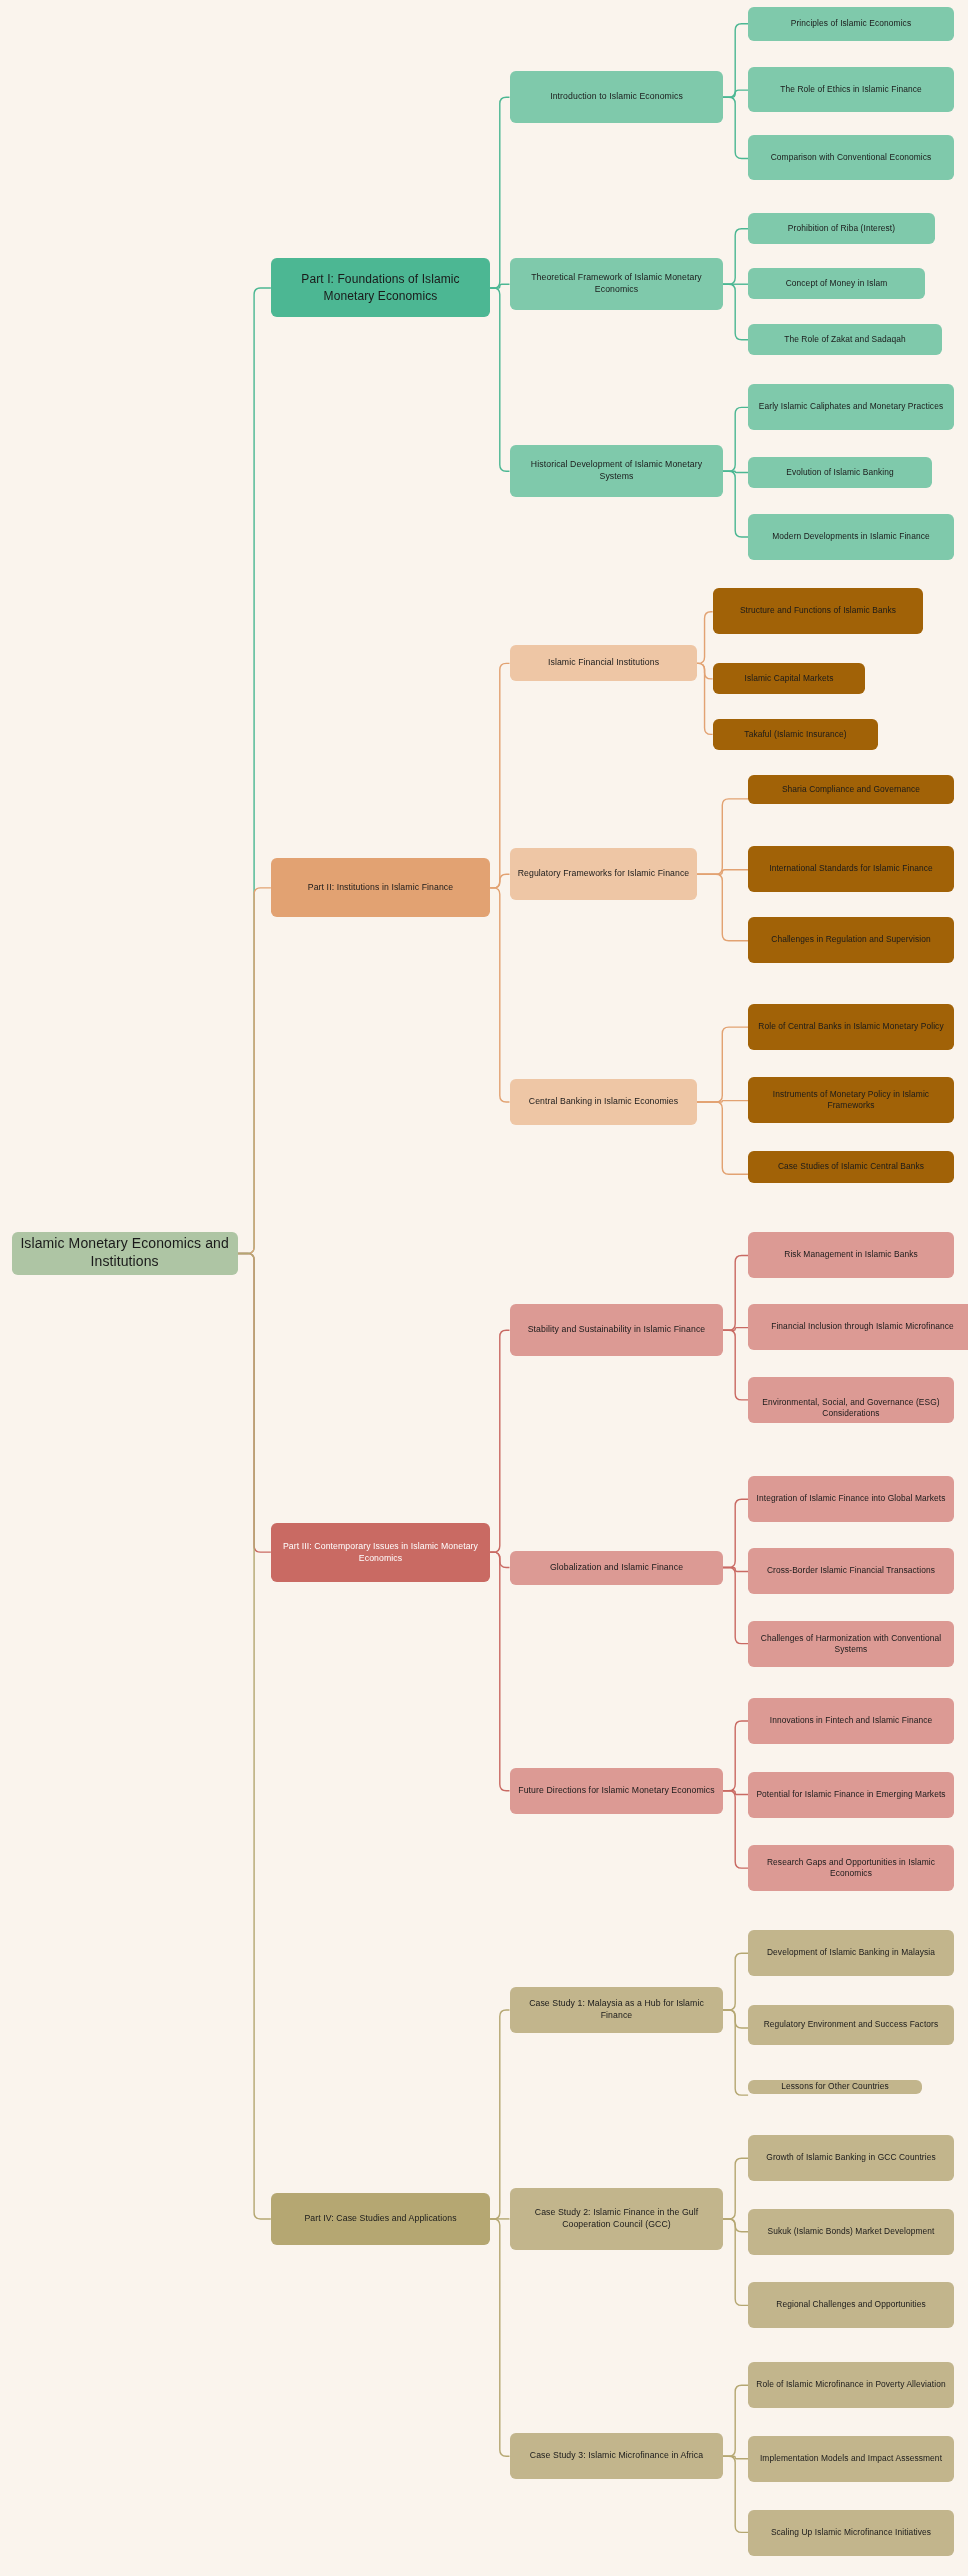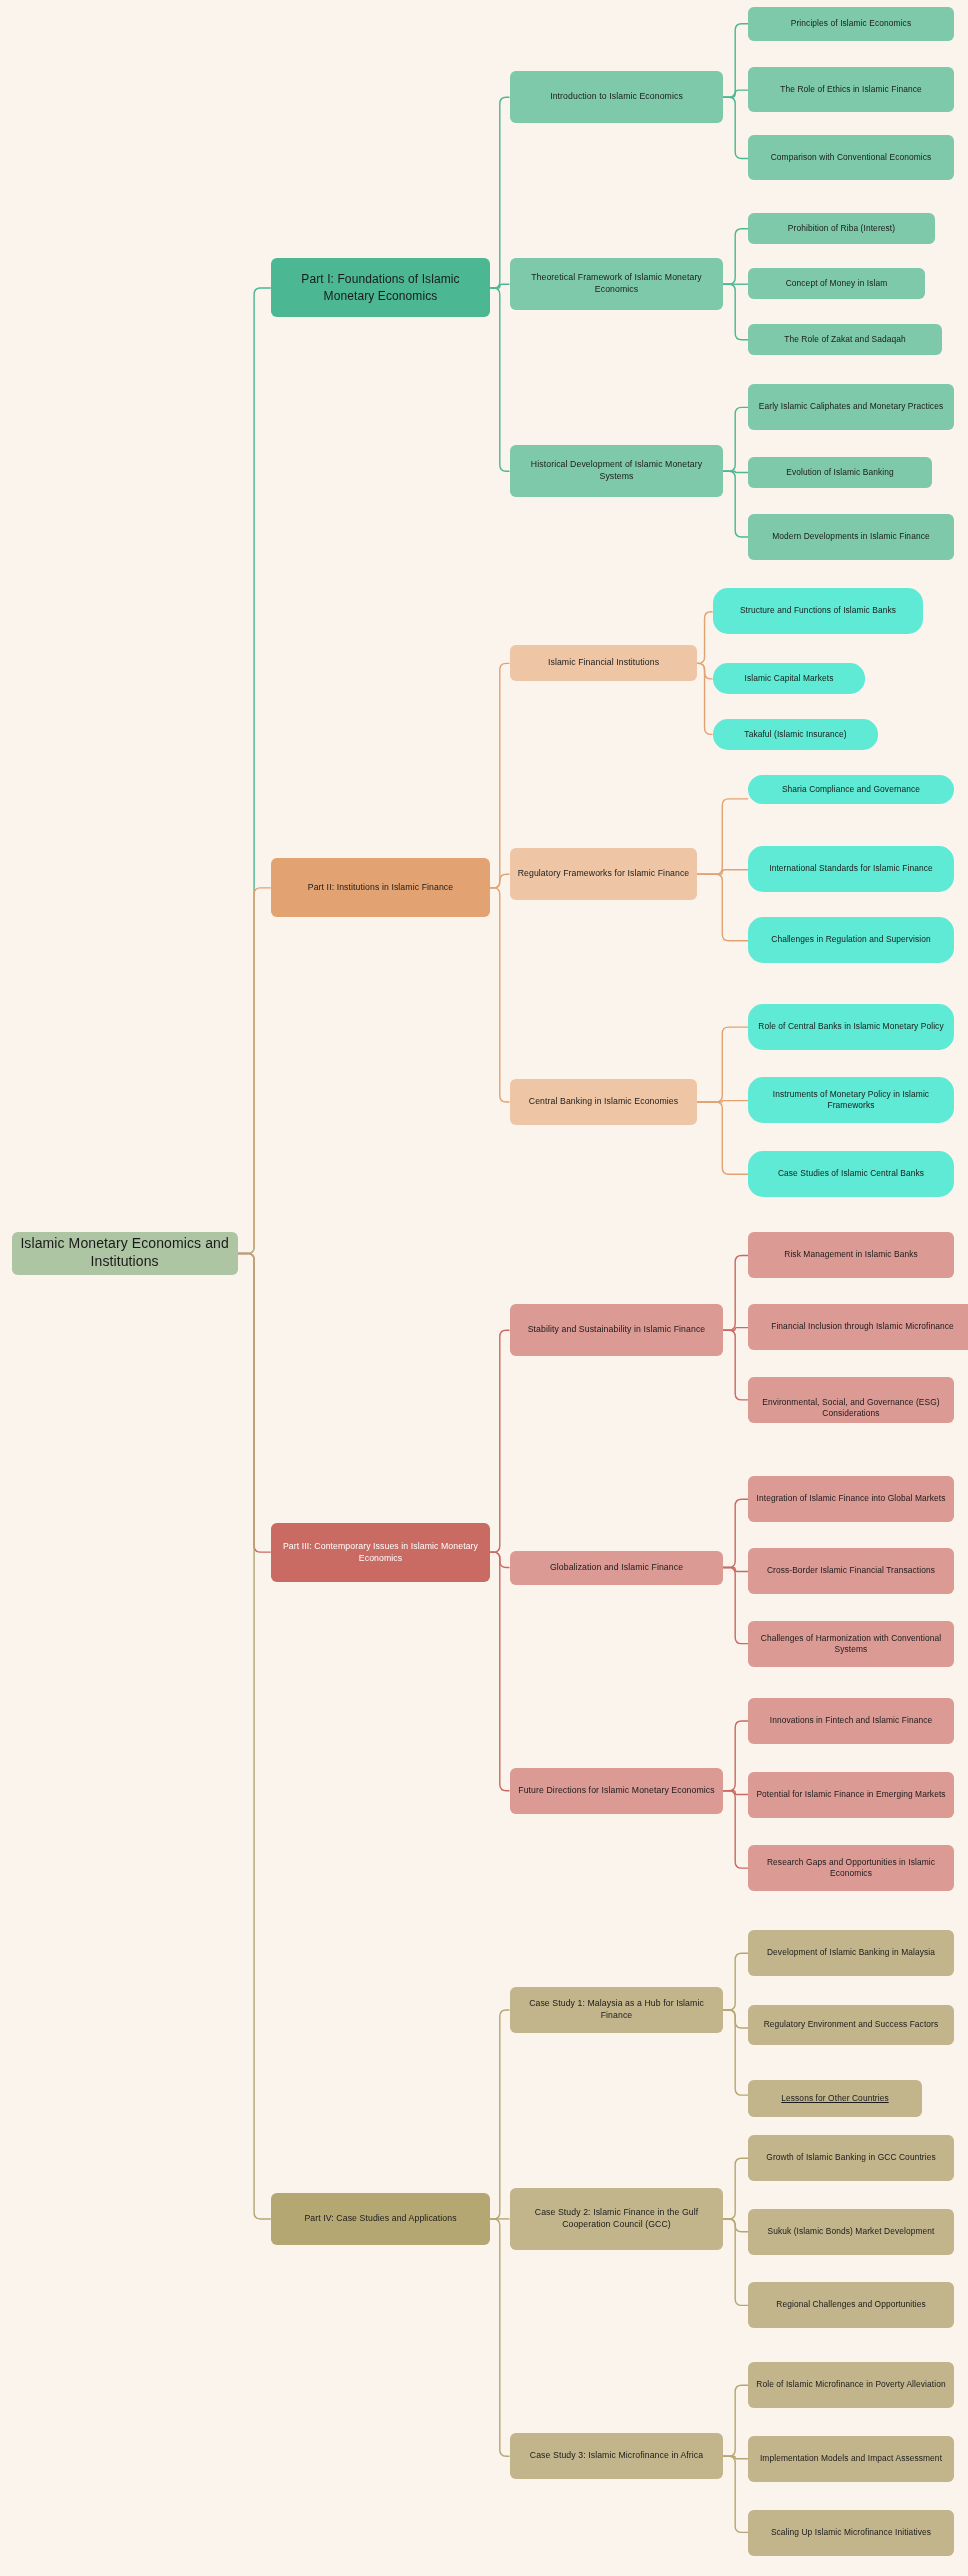--- a/index.html
+++ b/index.html
@@ -32,21 +32,21 @@
   .node span{display:block;}
   
   .n-root{background:#aec5a4;font-size:14px;align-items:flex-end;}
   
   .n-g1{background:#4cb793;font-size:12px;}
   .n-g2{background:#7fc9ab;font-size:8.7px;}
   .n-g3{background:#7fc9ab;font-size:8.4px;}
   
   .n-o1{background:#e2a272;font-size:8.7px;}
   .n-o2{background:#eec6a5;font-size:8.7px;}
-  .n-o3{background:#5eead4;font-size:8.4px;border-radius:15px;}
+  .n-o3{background:#a16207;font-size:8.4px;}
   
   .n-r1{background:#c96a63;font-size:8.7px;color:#ffffff;}
   .n-r2{background:#dc9a94;font-size:8.7px;}
   .n-r3{background:#dc9a94;font-size:8.4px;}
   
   .n-k1{background:#b5a772;font-size:8.7px;}
   .n-k2{background:#c2b58c;font-size:8.7px;}
   .n-k3{background:#c2b58c;font-size:8.4px;}
 </style>
 </head>
@@ -187,21 +187,21 @@
 
   <div class="node n-o2" style="left:510px;top:1079px;width:187px;height:46px;">
     <span>Central Banking in Islamic Economies</span>
   </div>
   <div class="node n-o3" style="left:748px;top:1004px;width:206px;height:46px;">
     <span>Role of Central Banks in Islamic Monetary Policy</span>
   </div>
   <div class="node n-o3" style="left:748px;top:1077px;width:206px;height:46px;">
     <span>Instruments of Monetary Policy in Islamic Frameworks</span>
   </div>
-  <div class="node n-o3" style="left:748px;top:1151px;width:206px;height:46px;text-align:center;">
+  <div class="node n-o3" style="left:748px;top:1151px;width:206px;height:32px;text-align:center;">
     <span>Case Studies of Islamic Central Banks</span>
   </div>
 
   <div class="node n-r1" style="left:271px;top:1523px;width:219px;height:59px;">
     <span>Part III: Contemporary Issues in Islamic Monetary Economics</span>
   </div>
 
   <div class="node n-r2" style="left:510px;top:1304px;width:213px;height:52px;">
     <span>Stability and Sustainability in Islamic Finance</span>
   </div>
@@ -247,21 +247,21 @@
 
   <div class="node n-k2" style="left:510px;top:1987px;width:213px;height:46px;">
     <span>Case Study 1: Malaysia as a Hub for Islamic Finance</span>
   </div>
   <div class="node n-k3" style="left:748px;top:1930px;width:206px;height:46px;">
     <span>Development of Islamic Banking in Malaysia</span>
   </div>
   <div class="node n-k3" style="left:748px;top:2005px;width:206px;height:40px;">
     <span>Regulatory Environment and Success Factors</span>
   </div>
-  <div class="node n-k3" style="left:748px;top:2080px;width:174px;height:37px;text-decoration:underline;">
+  <div class="node n-k3" style="left:748px;top:2080px;width:174px;height:14px;">
     <span>Lessons for Other Countries</span>
   </div>
 
   <div class="node n-k2" style="left:510px;top:2188px;width:213px;height:62px;">
     <span>Case Study 2: Islamic Finance in the Gulf Cooperation Council (GCC)</span>
   </div>
   <div class="node n-k3" style="left:748px;top:2135px;width:206px;height:46px;">
     <span>Growth of Islamic Banking in GCC Countries</span>
   </div>
   <div class="node n-k3" style="left:748px;top:2209px;width:206px;height:46px;">

